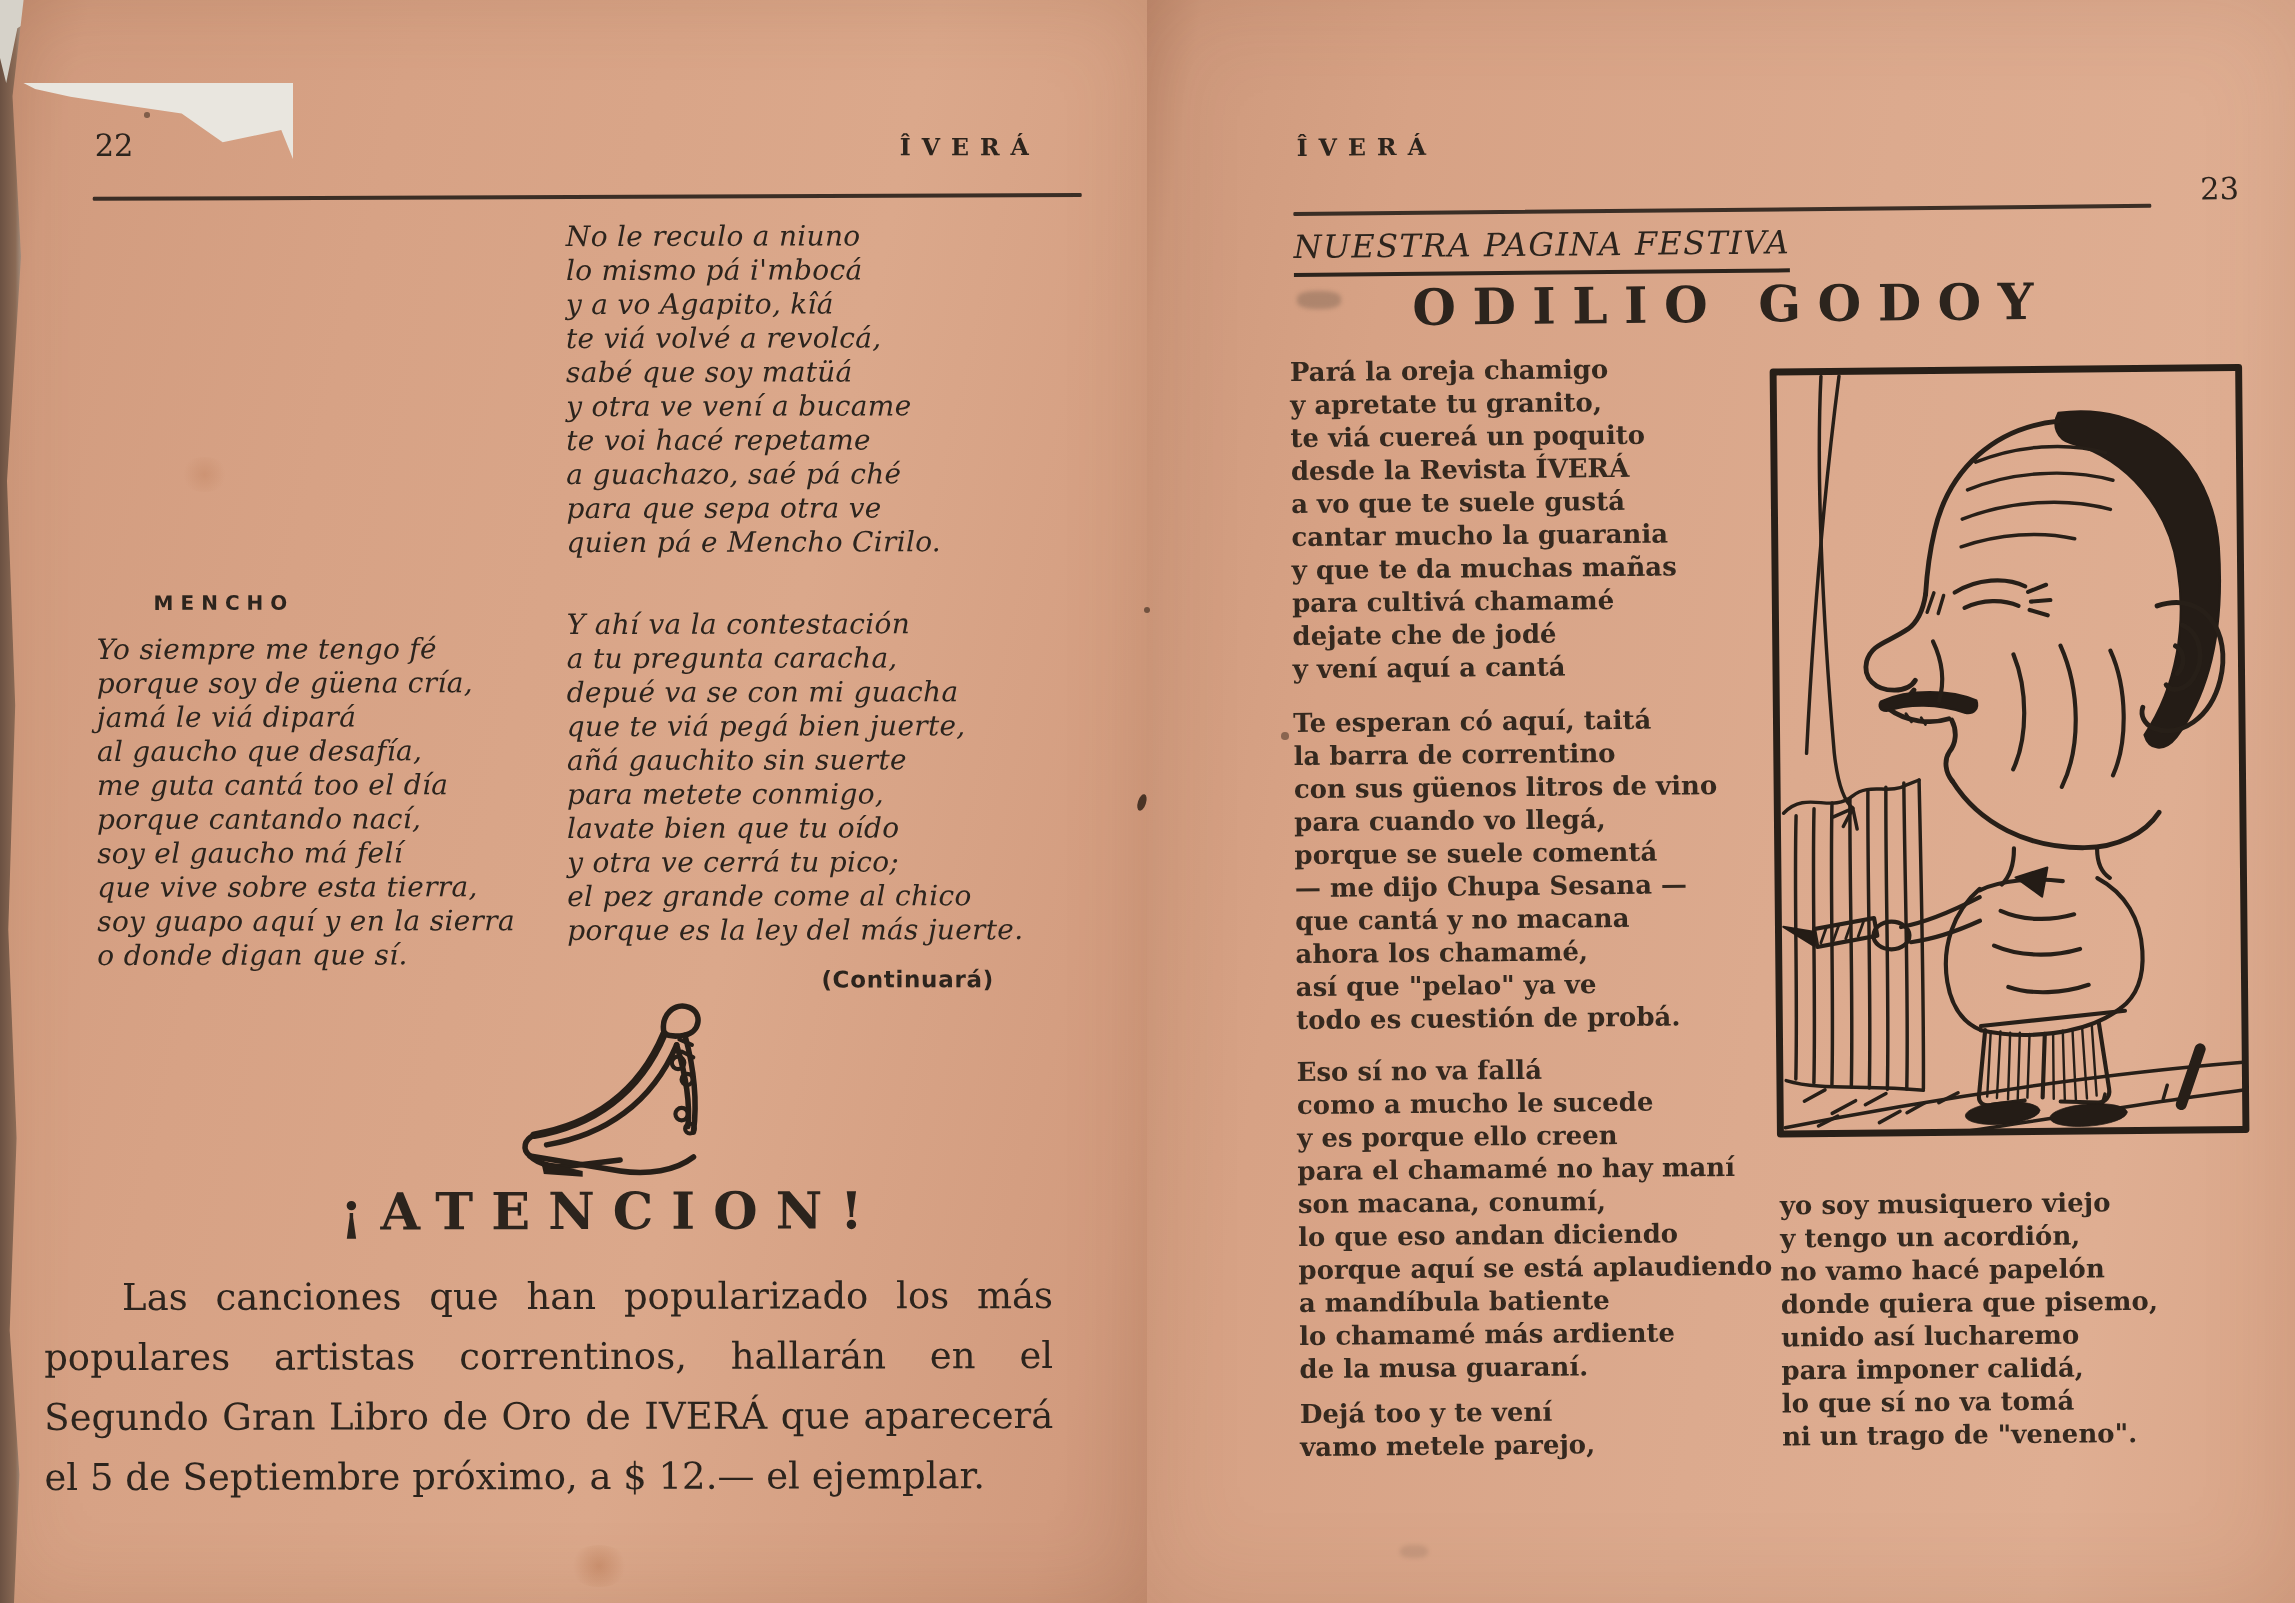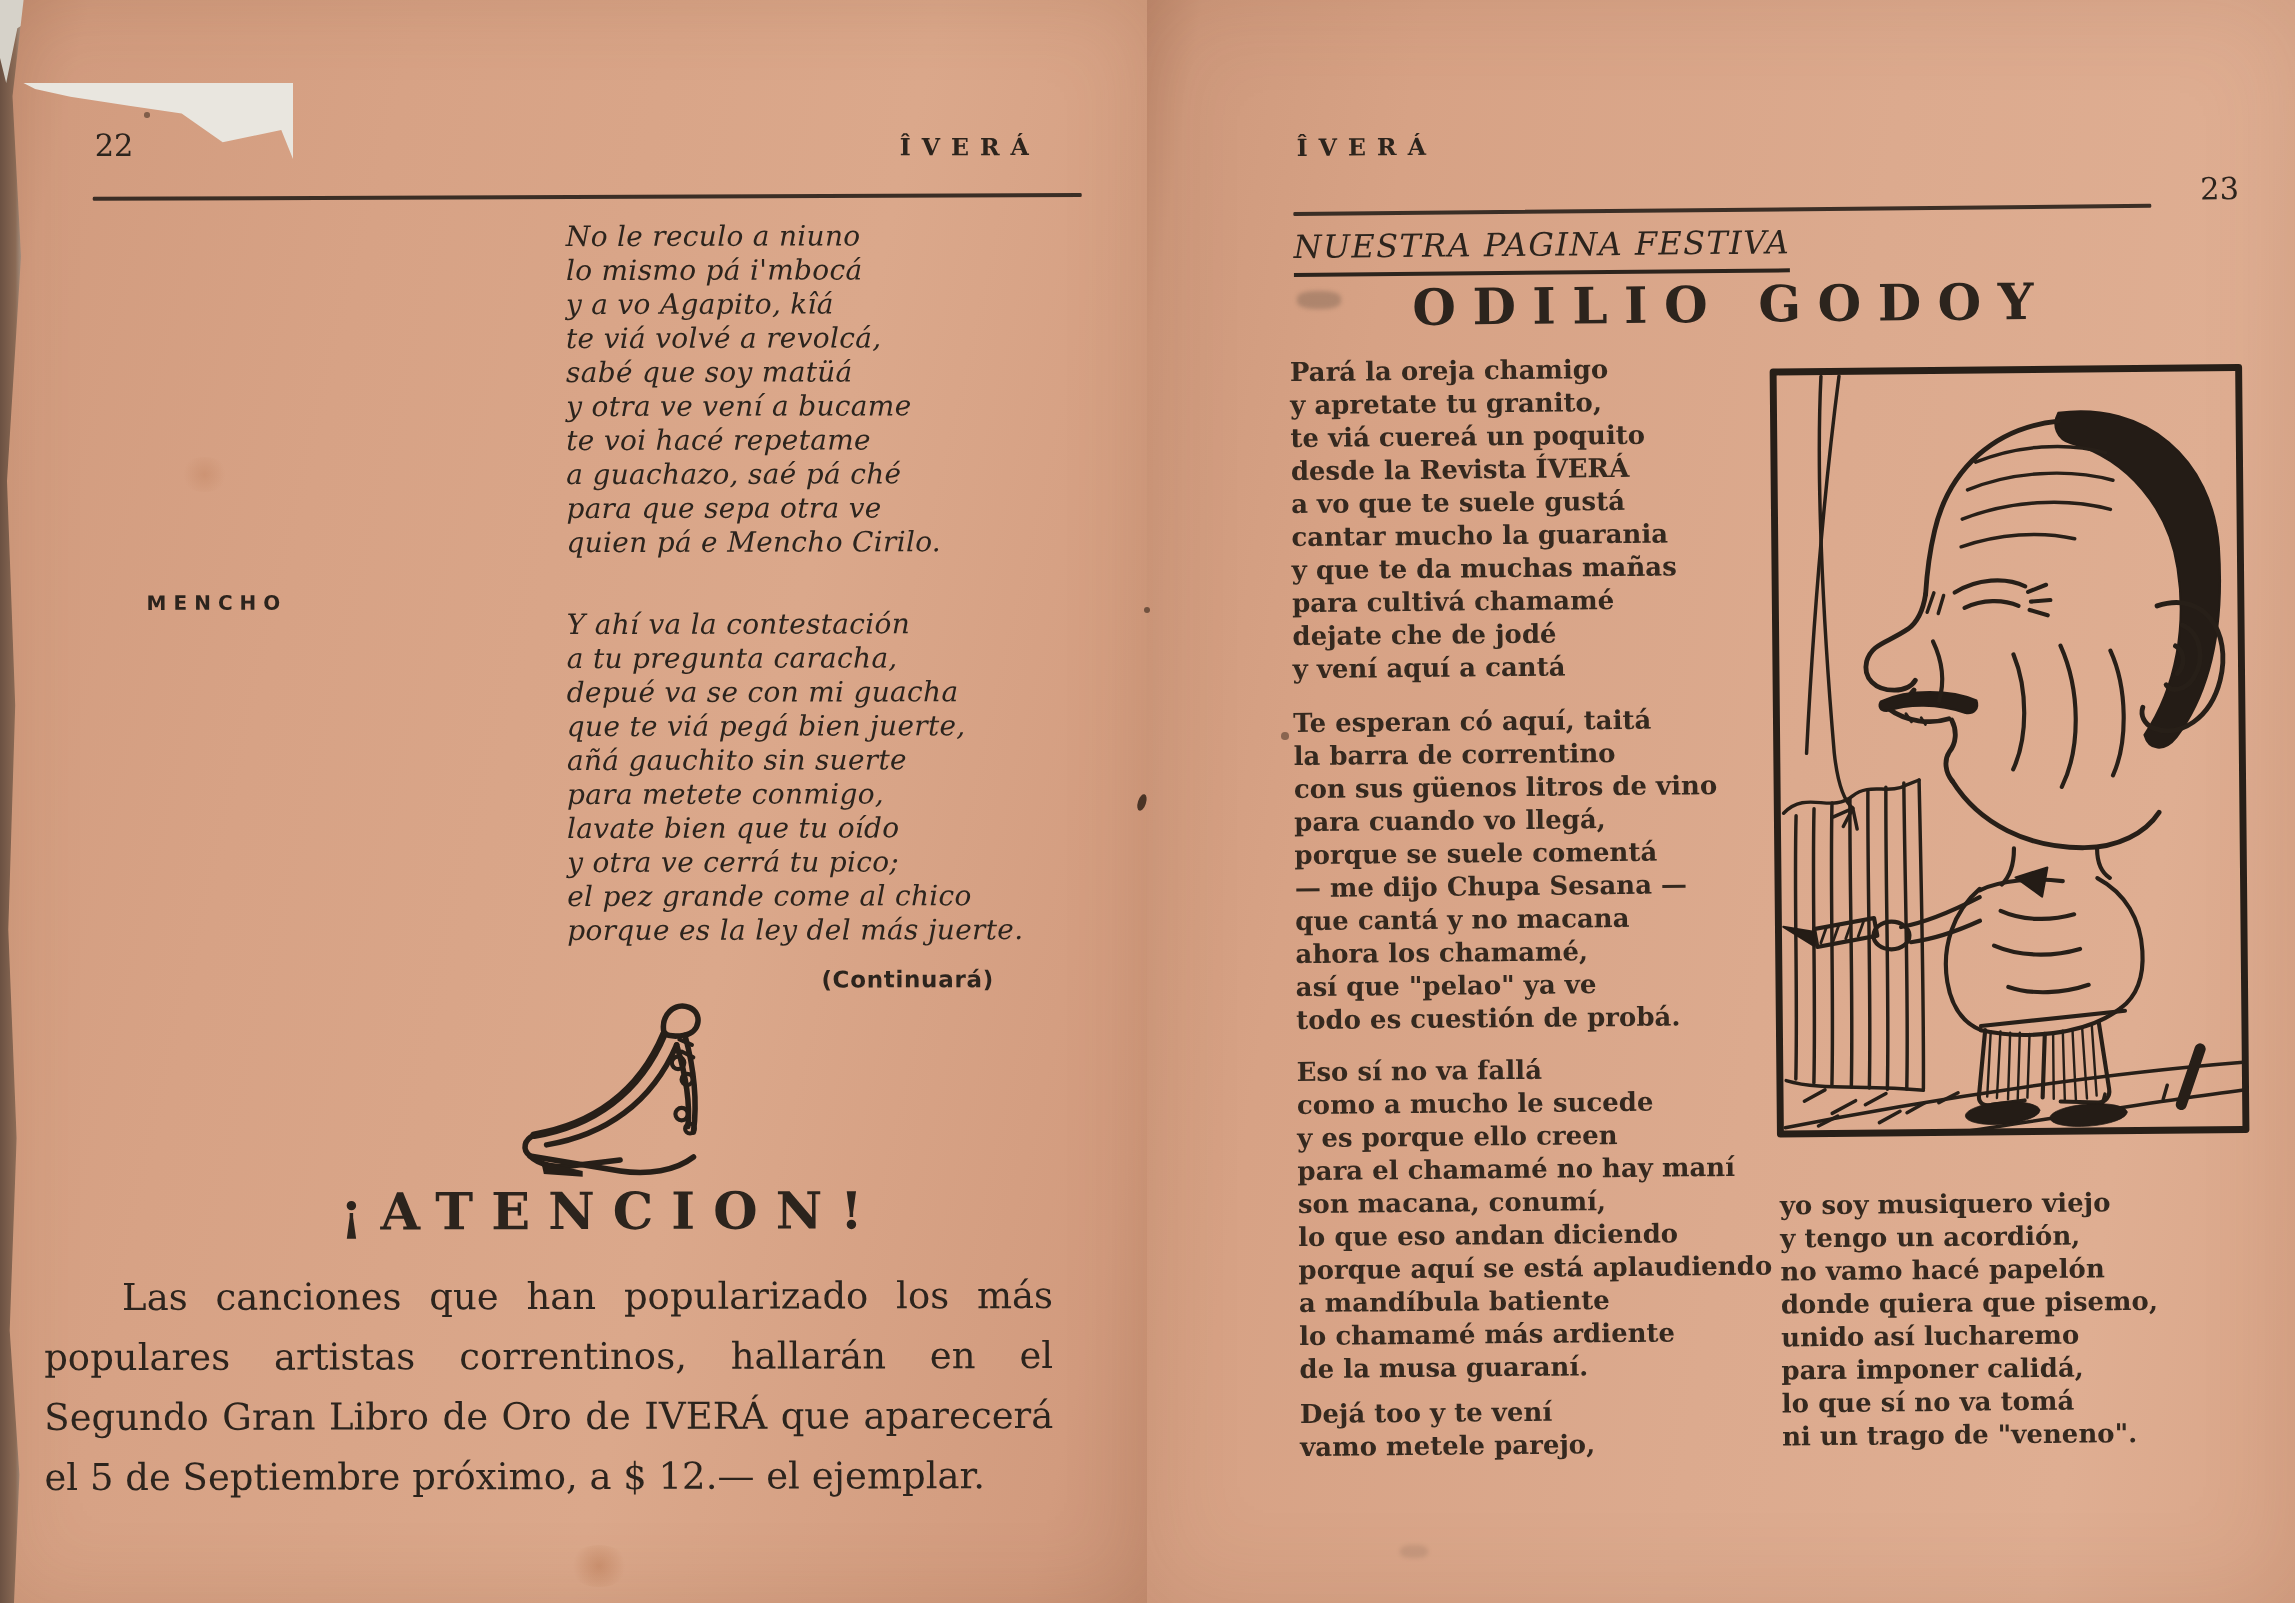--- a/index.html
+++ b/index.html
@@ -81,22 +81,32 @@
   <div class="tear-top-right"></div>
   <div class="gutter"></div>
 
   <div class="pl-content">
 
     <div class="abs pagenum" style="left:96px;top:130px;">22</div>
     <div class="abs runtitle" style="left:901px;top:137px;">ÎVERÁ</div>
     <div class="abs rule" style="left:94px;top:195px;width:989px;height:3.5px;transform:rotate(-0.1deg);"></div>
 
 
-    <div class="abs mencho" style="left:147px;top:592px;">MENCHO</div>
-
+    <div class="abs mencho" style="left:154px;top:592px;">MENCHO</div>
+
+    <div class="abs poem-l" style="left:97px;top:632px;width:457px;">Yo siempre me tengo fé
+porque soy de güena cría,
+jamá le viá dipará
+al gaucho que desafía,
+me guta cantá too el día
+porque cantando nací,
+soy el gaucho má felí
+que vive sobre esta tierra,
+soy guapo aquí y en la sierra
+o donde digan que sí.</div>
 
     <div class="abs poem-l" style="left:567px;top:220px;width:492px;">No le reculo a niuno
 lo mismo pá i'mbocá
 y a vo Agapito, kîá
 te viá volvé a revolcá,
 sabé que soy matüá
 y otra ve vení a bucame
 te voi hacé repetame
 a guachazo, saé pá ché
 para que sepa otra ve

